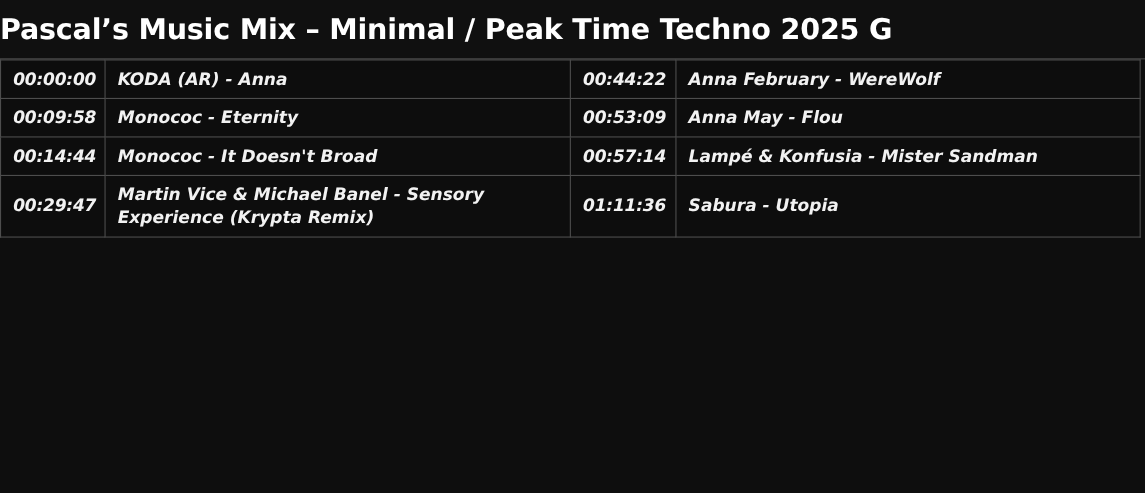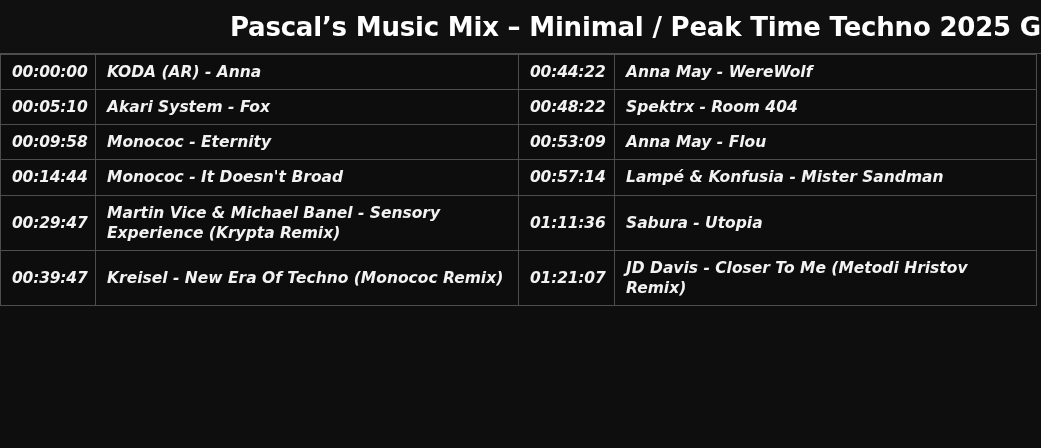--- a/index.html
+++ b/index.html
@@ -20,21 +20,21 @@
     height: 448px;
     background: #0e0e0e;
     box-sizing: border-box;
   }
 
   
   .title-bar {
     height: 53px;
     display: flex;
     align-items: center;
-    justify-content: flex-end;
+    justify-content: flex-start;
     background: #101010;
     box-sizing: border-box;
   }
   .title-text {
     color: #ffffff;
     font-family: "DejaVu Sans", sans-serif;
     font-weight: 700;
     font-size: 26px;
     letter-spacing: -0.2px;
     white-space: nowrap;
@@ -97,29 +97,23 @@
   </div>
 
   <div class="tracklist">
     <table class="grid">
       <tbody>
 
         <tr>
           <td class="time-cell">00:00:00</td>
           <td class="track-cell">KODA (AR) - Anna</td>
           <td class="time-cell-r">00:44:22</td>
-          <td class="track-cell-r">Anna May - WereWolf</td>
+          <td class="track-cell-r">Anna February - WereWolf</td>
         </tr>
 
-        <tr>
-          <td class="time-cell">00:05:10</td>
-          <td class="track-cell">Akari System - Fox</td>
-          <td class="time-cell-r">00:48:22</td>
-          <td class="track-cell-r">Spektrx - Room 404</td>
-        </tr>
 
         <tr>
           <td class="time-cell">00:09:58</td>
           <td class="track-cell">Monococ - Eternity</td>
           <td class="time-cell-r">00:53:09</td>
           <td class="track-cell-r">Anna May - Flou</td>
         </tr>
 
         <tr>
           <td class="time-cell">00:14:44</td>
@@ -131,24 +125,18 @@
 
 
         <tr>
           <td class="time-cell">00:29:47</td>
           <td class="track-cell">Martin Vice &amp; Michael Banel - Sensory Experience (Krypta Remix)</td>
           <td class="time-cell-r">01:11:36</td>
           <td class="track-cell-r">Sabura - Utopia</td>
         </tr>
 
 
-        <tr>
-          <td class="time-cell">00:39:47</td>
-          <td class="track-cell">Kreisel - New Era Of Techno (Monococ Remix)</td>
-          <td class="time-cell-r">01:21:07</td>
-          <td class="track-cell-r">JD Davis - Closer To Me (Metodi Hristov Remix)</td>
-        </tr>
 
       </tbody>
     </table>
   </div>
 
 </div>
 
 </body></html>

